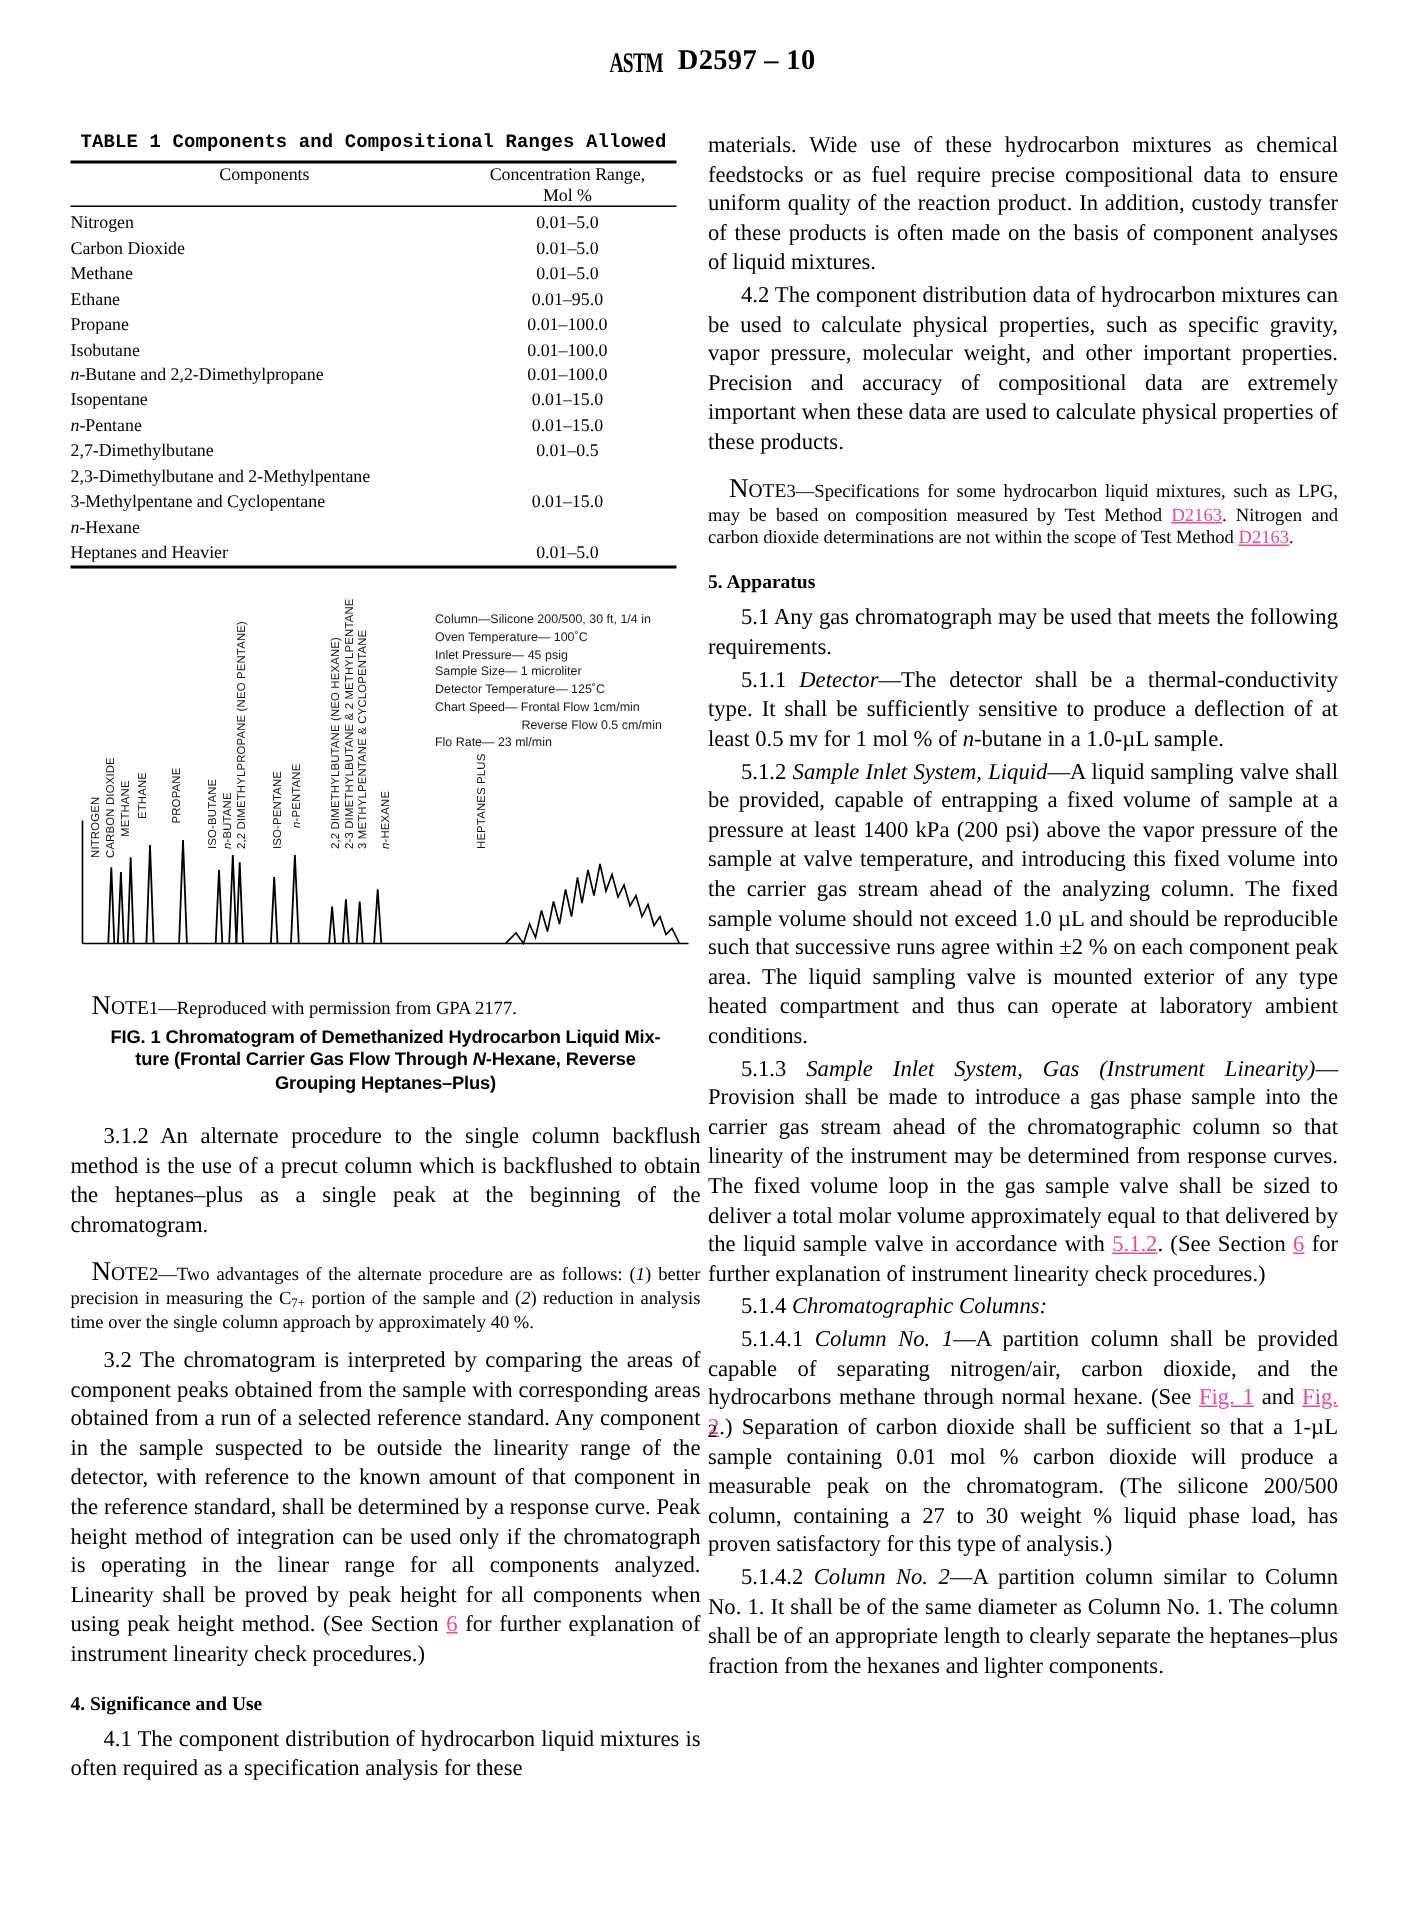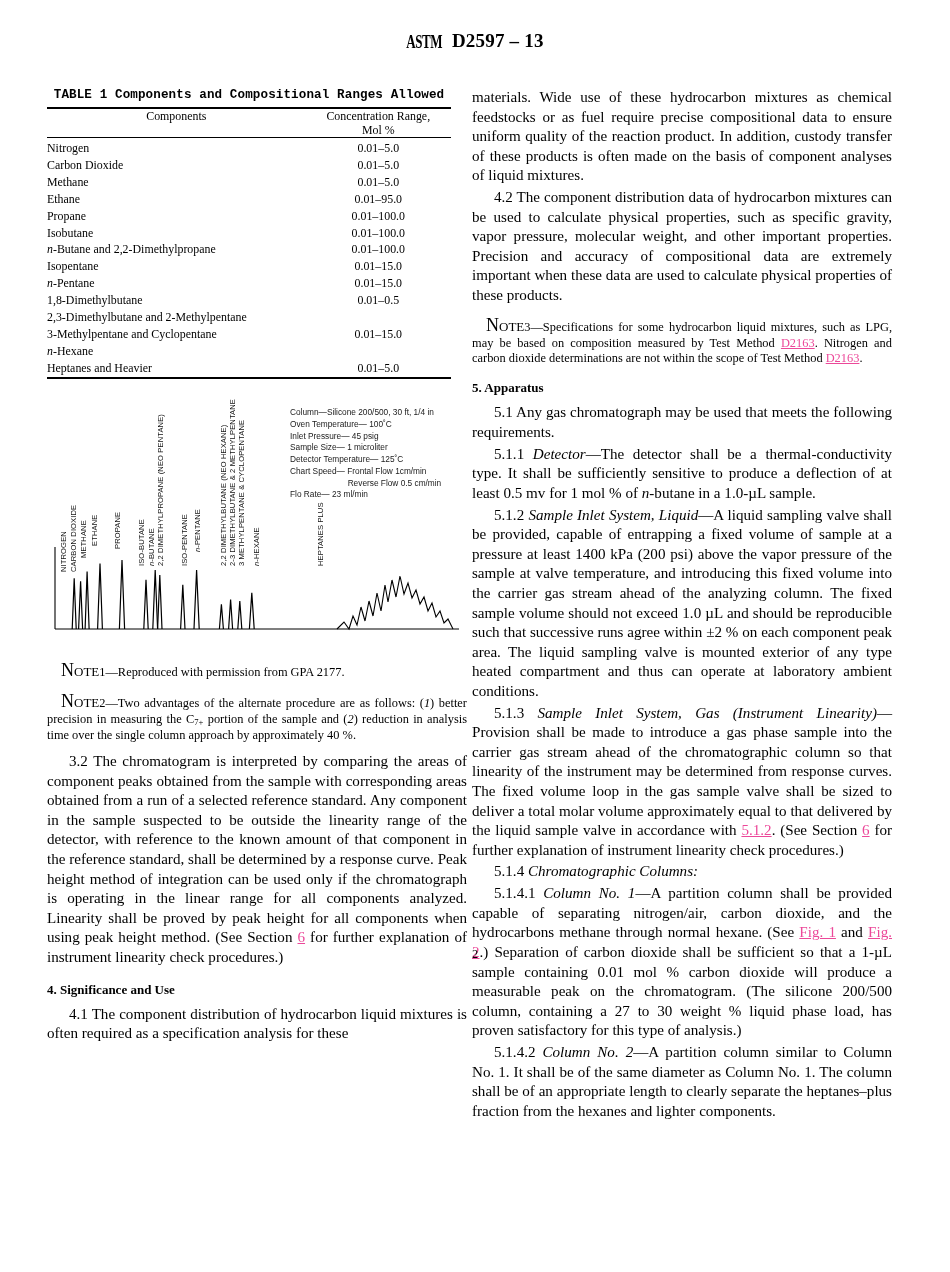--- a/index.html
+++ b/index.html
@@ -191,21 +191,21 @@
     font-size: 12.5px;
   }
 </style>
 </head>
 <body>
 
 <div class="page">
 
   <div class="doc-header">
     <span class="astm-logo">ASTM</span>
-    <span class="doc-number">D2597 – 13</span>
+    <span class="doc-number">D2597 – 10</span>
   </div>
 
   <div class="columns">
 
     <div class="col col-left">
 
       <div class="table-wrap">
         <div class="table-title">TABLE 1 Components and Compositional Ranges Allowed</div>
         <table class="t1">
           <thead>
@@ -250,21 +250,21 @@
               </tr>
               <tr>
                 <td class="c-comp">Isopentane</td>
                 <td class="c-conc">0.01–15.0</td>
               </tr>
               <tr>
                 <td class="c-comp"><em>n</em>-Pentane</td>
                 <td class="c-conc">0.01–15.0</td>
               </tr>
               <tr>
-                <td class="c-comp">1,8-Dimethylbutane</td>
+                <td class="c-comp">2,7-Dimethylbutane</td>
                 <td class="c-conc">0.01–0.5</td>
               </tr>
               <tr>
                 <td class="c-comp">2,3-Dimethylbutane and 2-Methylpentane</td>
                 <td class="c-conc"></td>
               </tr>
               <tr>
                 <td class="c-comp">3-Methylpentane and Cyclopentane</td>
                 <td class="c-conc">0.01–15.0</td>
               </tr>
@@ -336,21 +336,27 @@
             <div class="peak-label" style="left: 199px; top: 160px;">3 METHYLPENTANE &amp; CYCLOPENTANE</div>
             <div class="peak-label" style="left: 214px; top: 160px;"><em>n</em>-HEXANE</div>
             <div class="peak-label" style="left: 278px; top: 160px;">HEPTANES PLUS</div>
           </div>
       </div>
 
       <div class="fig-note">
         <span class="smallcap">Note</span><span>1—Reproduced with permission from GPA 2177.</span>
       </div>
 
-
+      <div class="fig-caption">
+        <span>FIG. 1  Chromatogram of Demethanized Hydrocarbon Liquid Mix-</span><br>
+        <span>ture (Frontal Carrier Gas Flow Through </span><em>N</em><span>-Hexane, Reverse</span><br>
+        <span>Grouping Heptanes–Plus)</span>
+      </div>
+
+      <p class="body" style="margin-top:18px;">3.1.2  An alternate procedure to the single column backflush method is the use of a precut column which is backflushed to obtain the heptanes–plus as a single peak at the beginning of the chromatogram.</p>
 
       <p class="note">
         <span class="smallcap">Note</span><span>2—Two advantages of the alternate procedure are as follows: (</span><em>1</em><span>) better precision in measuring the C</span><sub>7+</sub><span> portion of the sample and (</span><em>2</em><span>) reduction in analysis time over the single column approach by approximately 40 %.</span>
       </p>
 
       <p class="body">
         <span>3.2  The chromatogram is interpreted by comparing the areas of component peaks obtained from the sample with corresponding areas obtained from a run of a selected reference standard. Any component in the sample suspected to be outside the linearity range of the detector, with reference to the known amount of that component in the reference standard, shall be determined by a response curve. Peak height method of integration can be used only if the chromatograph is operating in the linear range for all components analyzed. Linearity shall be proved by peak height for all components when using peak height method. (See Section </span><a class="ref" href="#">6</a><span> for further explanation of instrument linearity check procedures.)</span>
       </p>
 
       <h3 class="section">4.  Significance and Use</h3>

